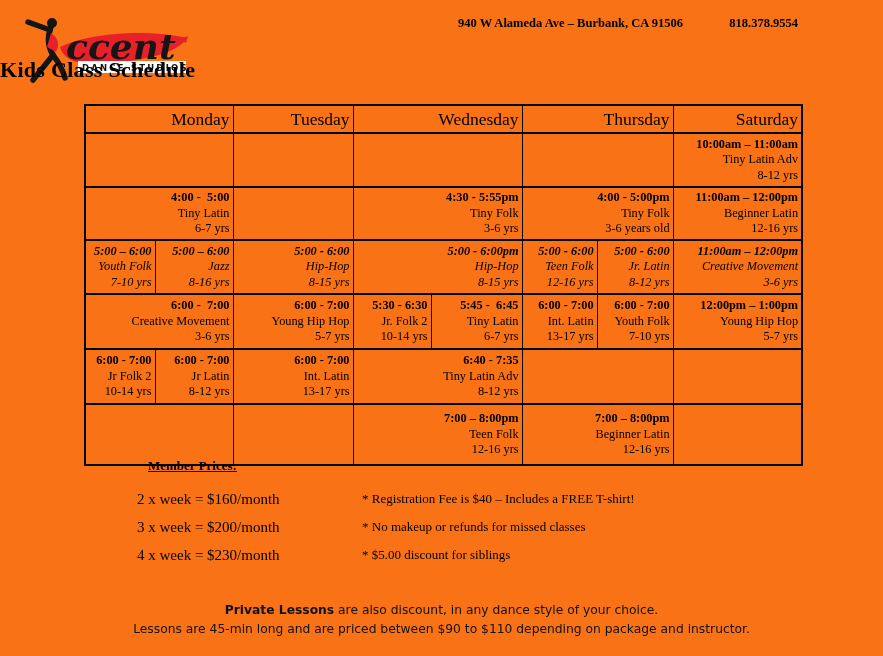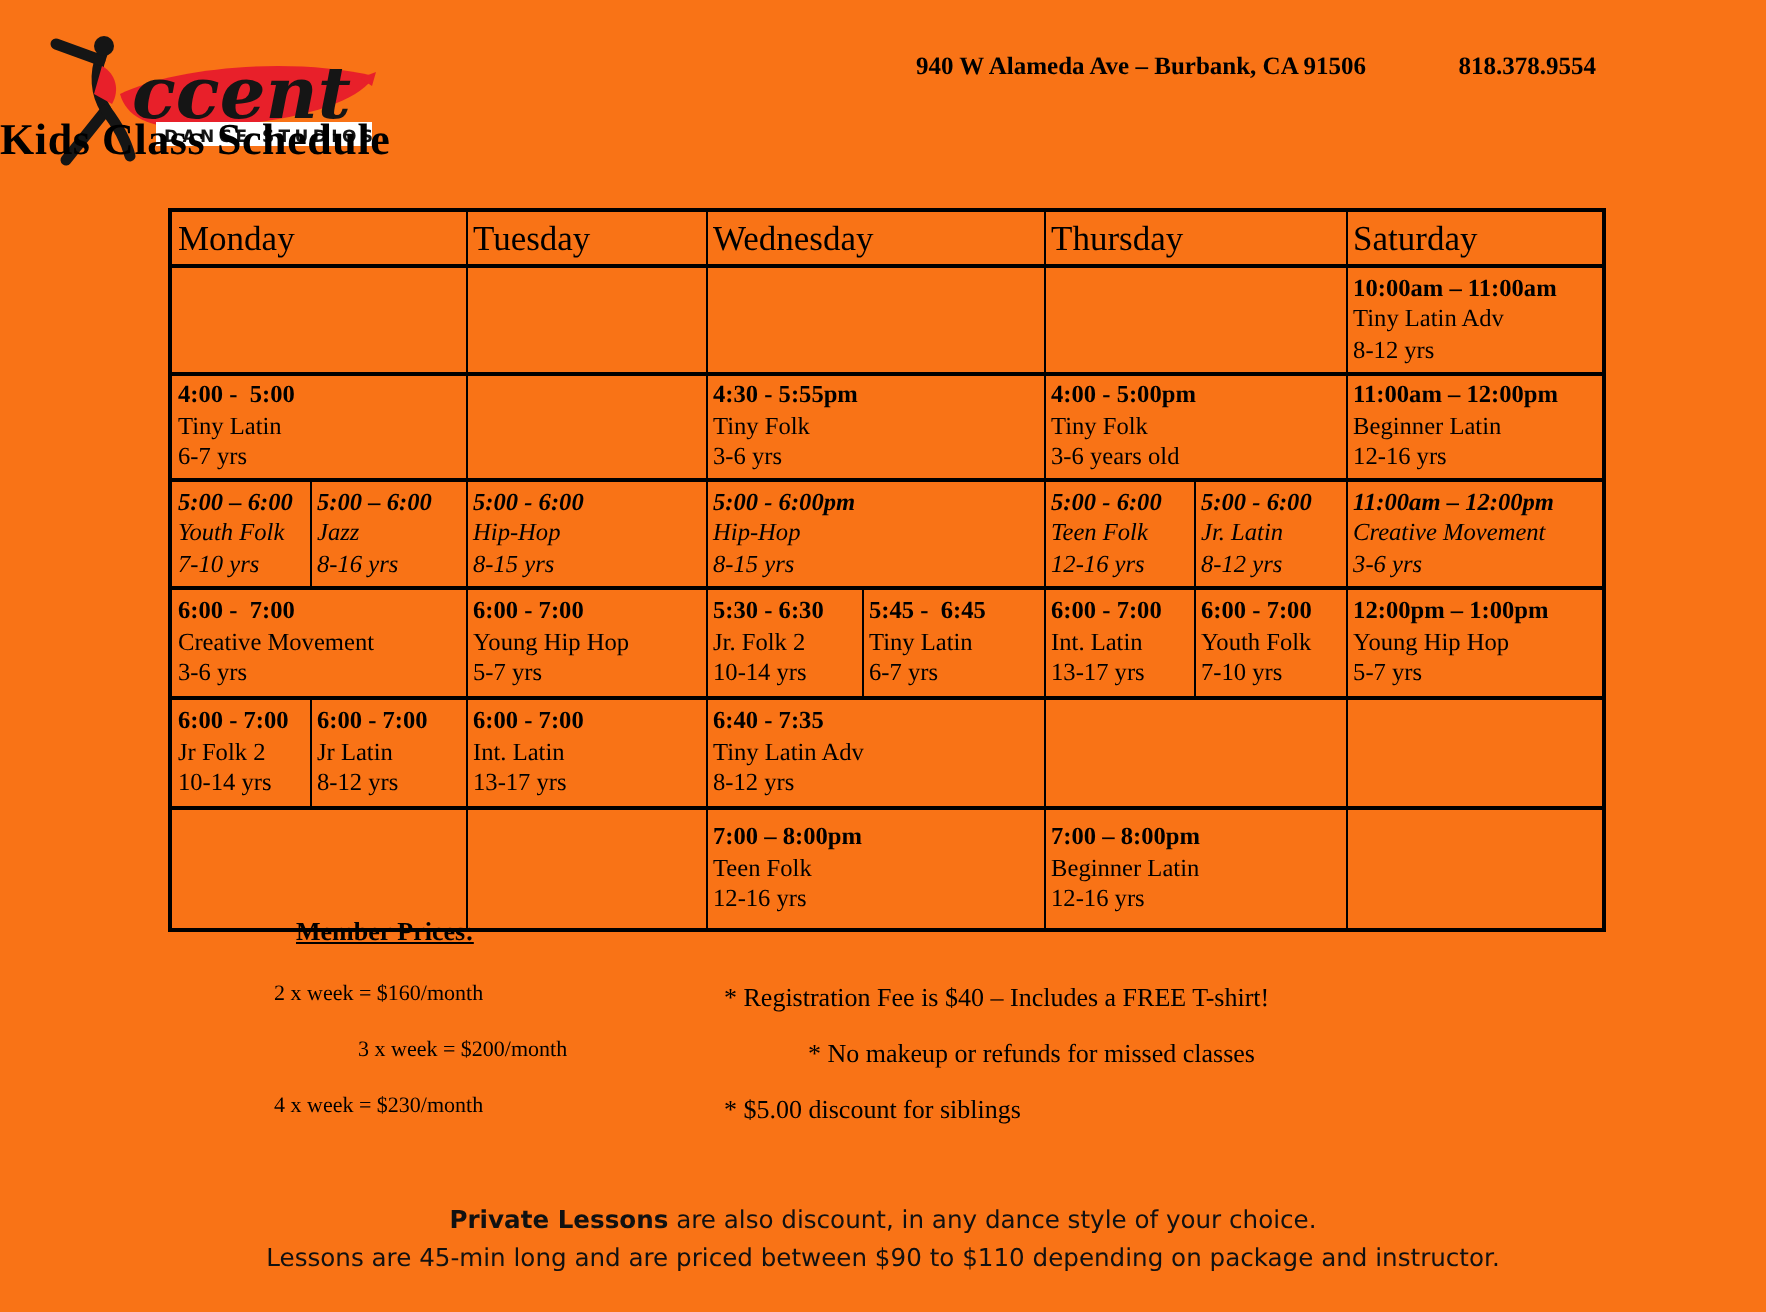--- a/index.html
+++ b/index.html
@@ -1,43 +1,43 @@
 <!DOCTYPE html>
 <html><head>
 <meta charset="utf-8">
 <style>
   html,body{margin:0;padding:0;background:#fff;}
   .page{position:relative;width:883px;height:656px;background:#f97316;overflow:hidden;
         font-family:"Liberation Serif","DejaVu Serif",serif;color:#000;}
 
   
   .logo{position:absolute;left:20px;top:14px;width:172px;height:74px;}
-  .contact{position:absolute;left:458px;top:26px;width:340px;display:flex;
+  .contact{position:absolute;left:458px;top:16px;width:340px;display:flex;
            justify-content:space-between;font-weight:bold;font-size:12.5px;}
   .doc-title{position:absolute;left:0;top:57px;width:866px;text-align:left;
              font-size:22px;font-weight:bold;letter-spacing:0.3px;}
 
   
   .tbl-wrap{position:absolute;left:84px;top:104px;}
   table{border-collapse:collapse;table-layout:fixed;width:717px;}
   td,th{border:1px solid #000;border-top-width:2px;border-bottom-width:2px;
-        text-align:left;vertical-align:middle;padding:1px 3px;overflow:hidden;}
+        text-align:right;vertical-align:middle;padding:1px 3px;overflow:hidden;}
   table{border:2px solid #000;}
   th{font-size:17.5px;font-weight:normal;height:24px;}
   td{font-size:12.3px;line-height:15.5px;}
   td .t{font-weight:bold;white-space:pre;}
   tr.r0 td{height:50px;} tr.r1 td{height:49px;} tr.r2 td{height:50px;font-style:italic;}
   tr.r3 td{height:51px;} tr.r4 td{height:51px;} tr.r5 td{height:57px;}
 
   
   .mp-head{position:absolute;left:148px;top:458px;font-size:13px;font-weight:bold;
            text-decoration:underline;}
-  .mp-price{position:absolute;left:137px;font-size:11px;}
+  .mp-price{position:absolute;left:137px;font-size:15px;}
   .mp-note{position:absolute;left:362px;font-size:13px;}
-  .y0{top:491px;} .y1{top:519px;margin-left:42px;} .y2{top:547px;}
+  .y0{top:491px;} .y1{top:519px;} .y2{top:547px;}
 
   
   .footer{position:absolute;left:0;top:601px;width:883px;text-align:center;
           font-family:"DejaVu Sans","Liberation Sans",sans-serif;font-size:12.3px;
           line-height:19px;color:#111;}
   .footer b{font-weight:bold;}
 </style>
 </head>
 <body>
 

